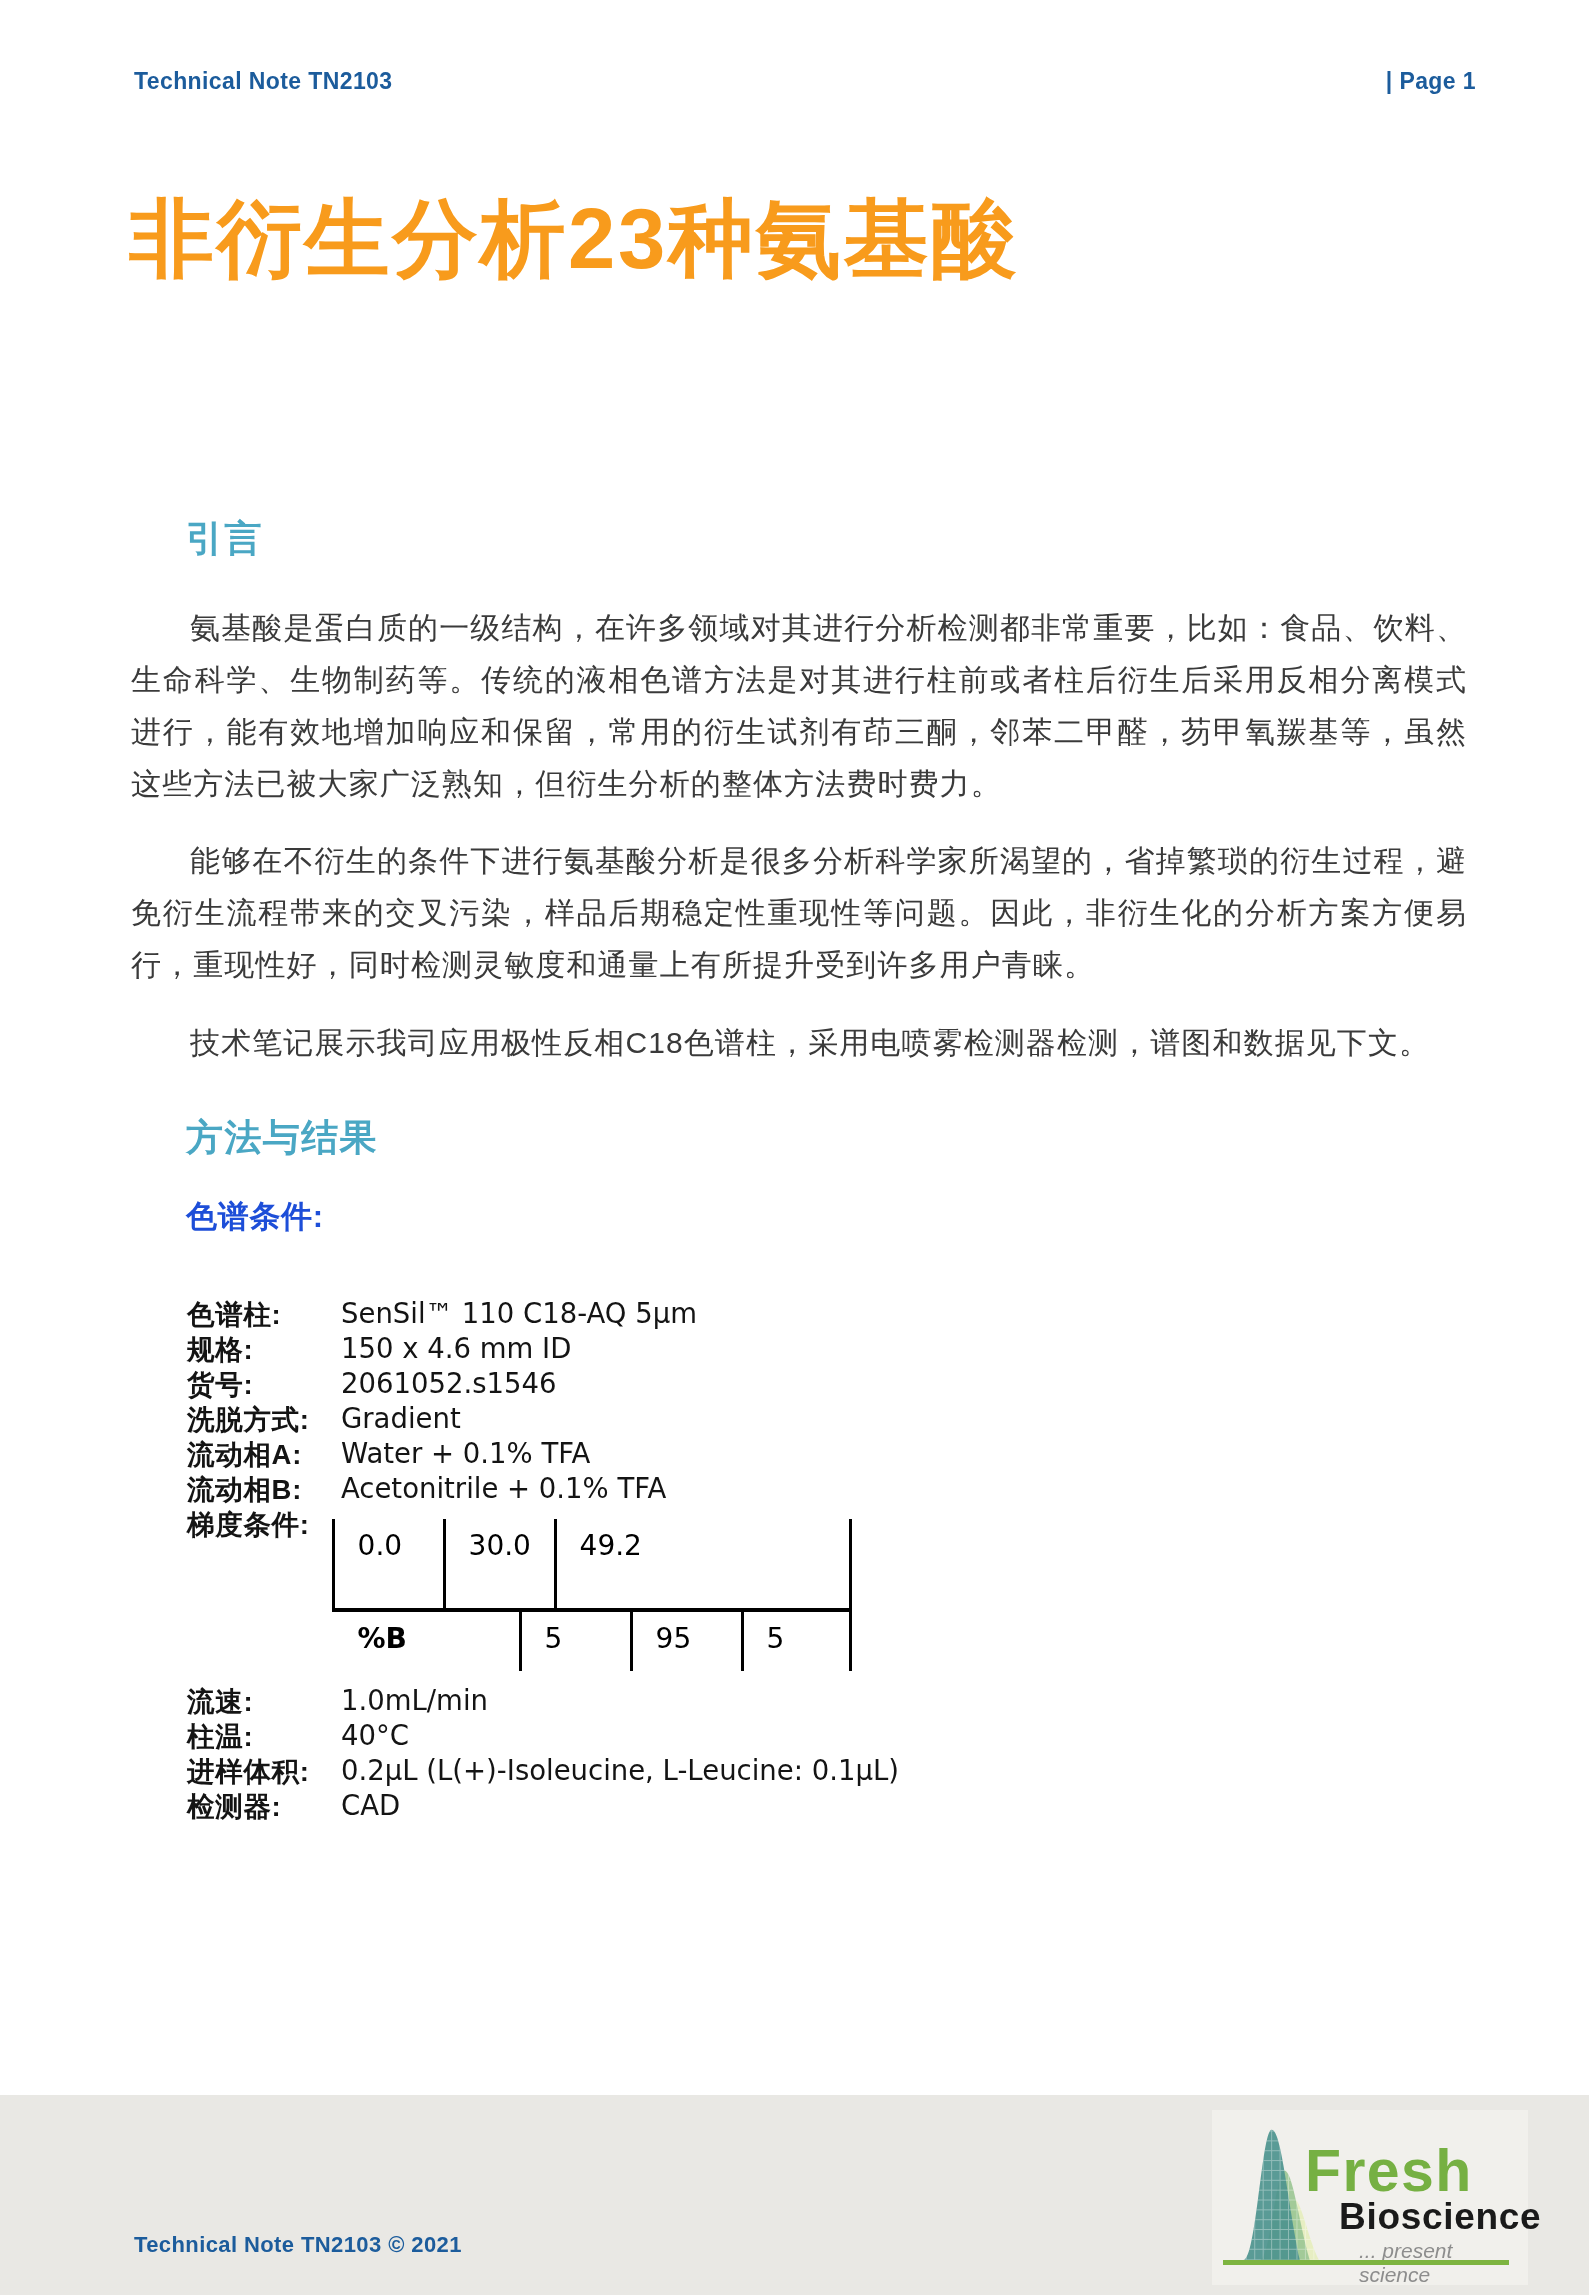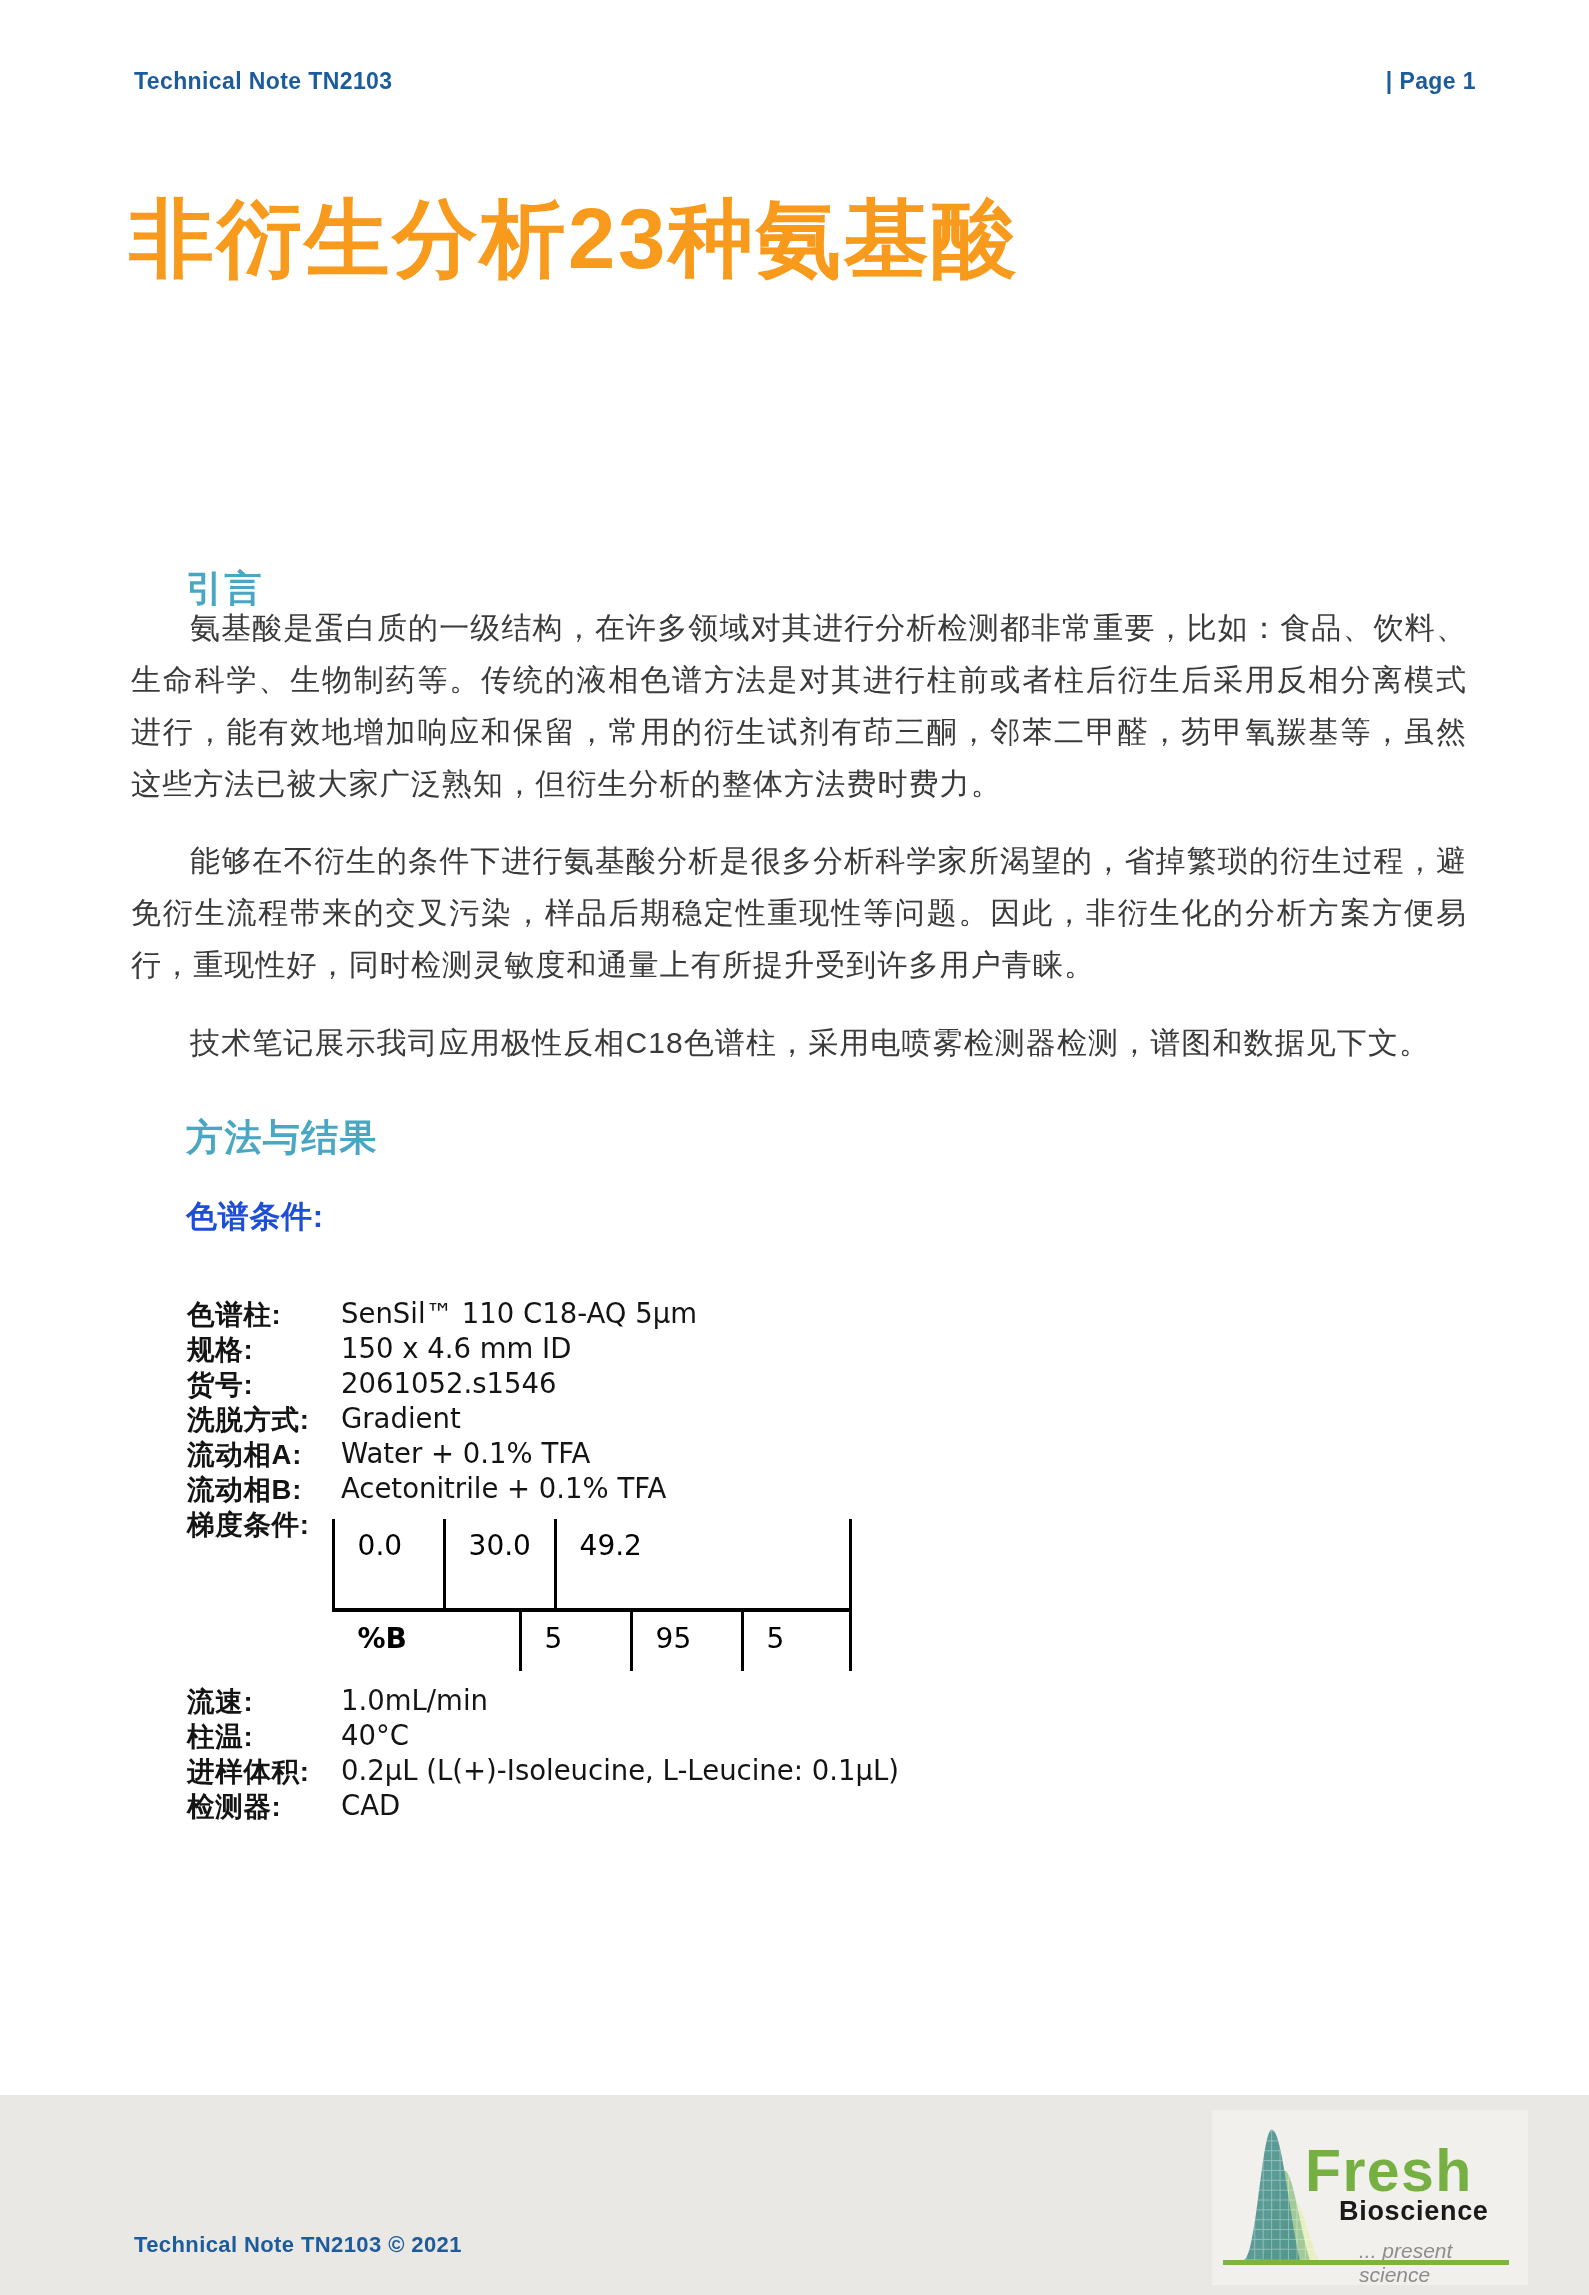--- a/index.html
+++ b/index.html
@@ -11,21 +11,21 @@
           justify-content:space-between;align-items:flex-start;}
   .header span{font-size:23px;font-weight:bold;color:#1c5c9c;letter-spacing:0.4px;}
 
   
   .doc-title{position:absolute;top:182px;left:129px;font-size:85px;font-weight:bold;
              color:#f89b1c;letter-spacing:2.8px;white-space:nowrap;}
 
   
   .sec-heading{position:absolute;left:186px;font-size:37px;font-weight:bold;color:#4aa7c4;
                letter-spacing:1.4px;}
-  .h-intro{top:564px;}
+  .h-intro{top:514px;}
   .h-methods{top:1113px;}
 
   
   .body-text{position:absolute;top:602px;left:131px;width:1336px;font-size:30px;
              line-height:52px;color:#3a3a3a;text-align:justify;letter-spacing:1.1px;}
   .body-text p{margin:0 0 25.4px 0;text-indent:59px;}
 
   
   .cond-title{position:absolute;top:1196px;left:186px;font-size:31px;font-weight:bold;
               color:#1d4ed8;letter-spacing:0.7px;}
@@ -54,21 +54,21 @@
 
   
   .footer-band{position:absolute;left:0;top:2095px;width:1589px;height:201px;
                background:#e9e8e4;}
   .footer-copy{position:absolute;left:134px;top:2232px;font-size:22px;font-weight:bold;
                color:#1c5c9c;letter-spacing:0.4px;}
   .logo-panel{position:absolute;left:1212px;top:2110px;width:316px;height:175px;
               background:#f1f0ec;}
   .logo-fresh{position:absolute;left:93px;top:27px;font-size:59px;font-weight:bold;
               color:#76b043;letter-spacing:1.4px;}
-  .logo-bio{position:absolute;left:127px;top:86px;font-size:27px;font-weight:bold;
+  .logo-bio{position:absolute;left:127px;top:86px;font-size:37px;font-weight:bold;
             color:#1a1a1a;letter-spacing:0.7px;}
   .logo-tagline{position:absolute;left:147px;top:129px;font-size:21px;font-style:italic;
                 color:#8d8d8d;}
   .logo-bar{position:absolute;left:11.3px;top:150px;width:286px;height:5px;background:#7db440;}
   .peak-svg{position:absolute;left:15.5px;top:11.3px;width:95px;height:139px;}
 </style>
 </head>
 <body>
 
 <div class="page">

